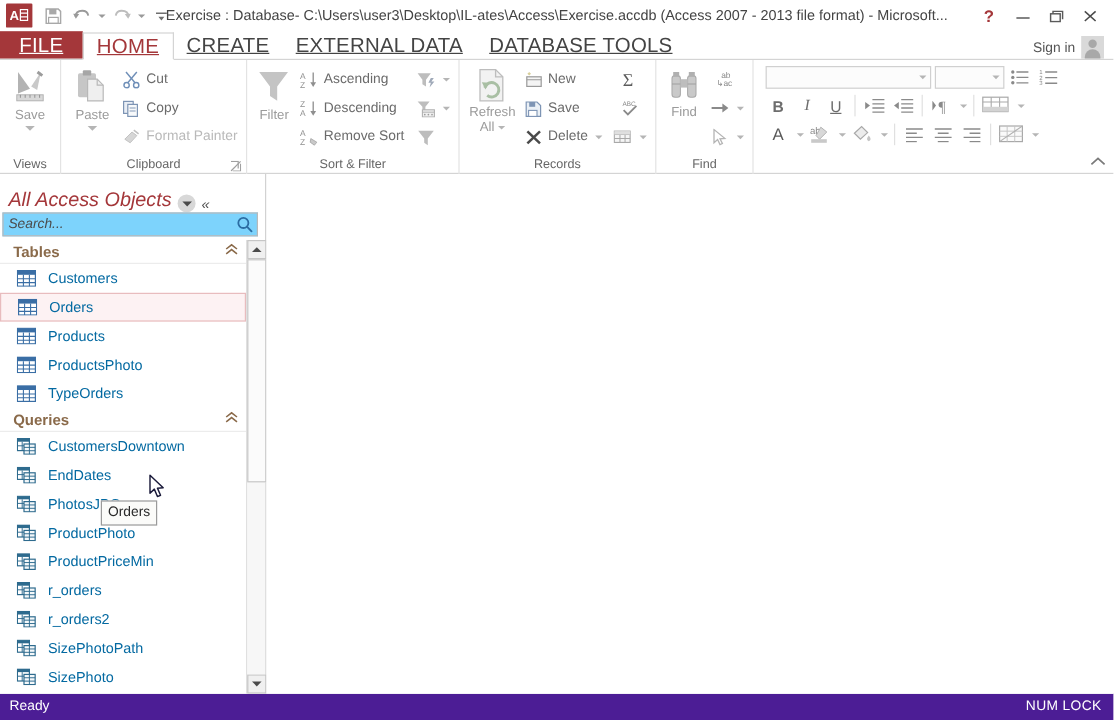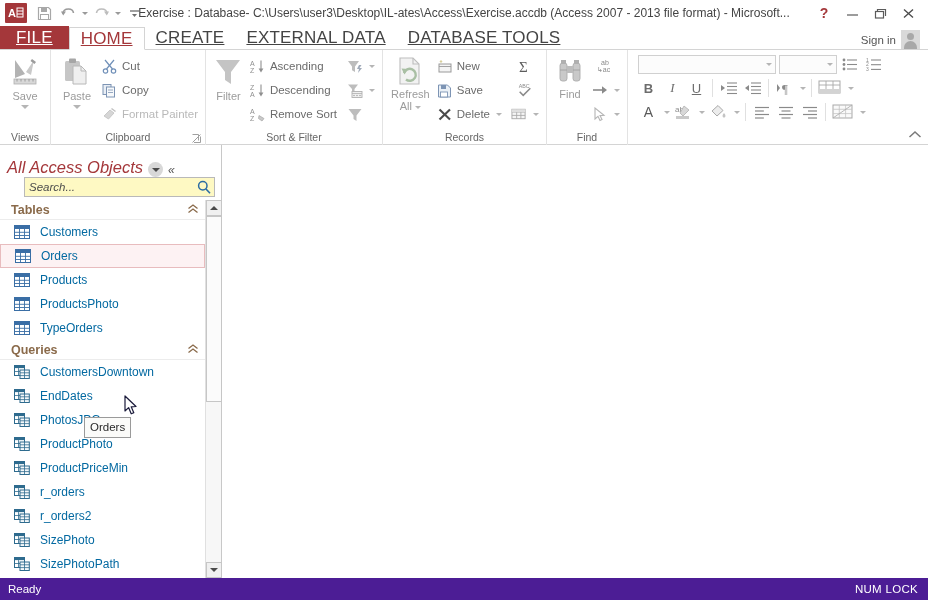--- a/index.html
+++ b/index.html
@@ -291,25 +291,25 @@
     border-top: 4px solid #4a4a4a;
     display: block;
     margin-top: 1px;
   }
   .nav-collapse {
     margin-left: 5px;
     color: #4f4f4f;
     font-size: 12px;
   }
   .nav-search-wrap {
-    margin: 0 6px 3px 24px;
+    margin: 0 6px 3px 2px;
     height: 20px;
     border: 1px solid #b9b9b9;
     display: flex; align-items: center;
-    background: #fef9c3;
+    background: #7dd3fc;
   }
   .nav-search-input {
     flex: 1;
     border: none; outline: none;
     font-family: "Liberation Sans", sans-serif;
     font-size: 11.5px;
     font-style: italic;
     color: #4b4b4b;
     padding: 0 4px;
     background: transparent;
@@ -1167,37 +1167,37 @@
                   <rect x="0.5" y="0.5" width="10" height="10" fill="#ffffff" stroke="#2e6b8e" stroke-width="1"></rect>
                   <rect x="0.5" y="0.5" width="10" height="2.6" fill="#2e6b8e"></rect>
                   <line x1="0.5" y1="6.5" x2="10.5" y2="6.5" stroke="#2e6b8e" stroke-width="0.8"></line>
                   <line x1="4.5" y1="3.1" x2="4.5" y2="10.5" stroke="#2e6b8e" stroke-width="0.8"></line>
                   <rect x="6" y="5" width="9.3" height="8.5" fill="#f4f8fa" stroke="#2e6b8e" stroke-width="1"></rect>
                   <line x1="6" y1="7.8" x2="15.3" y2="7.8" stroke="#2e6b8e" stroke-width="0.8"></line>
                   <line x1="6" y1="10.6" x2="15.3" y2="10.6" stroke="#2e6b8e" stroke-width="0.8"></line>
                   <line x1="10.5" y1="5" x2="10.5" y2="13.5" stroke="#2e6b8e" stroke-width="0.8"></line>
                 </svg>
             </span>
-            <span>SizePhoto</span>
+            <span>SizePhotoPath</span>
           </div>
 
           <div class="nav-item">
             <span class="obj-ic">
               <svg width="16" height="14" viewBox="0 0 16 14">
                   <rect x="0.5" y="0.5" width="10" height="10" fill="#ffffff" stroke="#2e6b8e" stroke-width="1"></rect>
                   <rect x="0.5" y="0.5" width="10" height="2.6" fill="#2e6b8e"></rect>
                   <line x1="0.5" y1="6.5" x2="10.5" y2="6.5" stroke="#2e6b8e" stroke-width="0.8"></line>
                   <line x1="4.5" y1="3.1" x2="4.5" y2="10.5" stroke="#2e6b8e" stroke-width="0.8"></line>
                   <rect x="6" y="5" width="9.3" height="8.5" fill="#f4f8fa" stroke="#2e6b8e" stroke-width="1"></rect>
                   <line x1="6" y1="7.8" x2="15.3" y2="7.8" stroke="#2e6b8e" stroke-width="0.8"></line>
                   <line x1="6" y1="10.6" x2="15.3" y2="10.6" stroke="#2e6b8e" stroke-width="0.8"></line>
                   <line x1="10.5" y1="5" x2="10.5" y2="13.5" stroke="#2e6b8e" stroke-width="0.8"></line>
                 </svg>
             </span>
-            <span>SizePhotoPath</span>
+            <span>SizePhoto</span>
           </div>
 
         </div>
 
         <div class="nav-scroll">
           <div class="sb-arrow sb-up">
               <i></i>
             </div>
           <div class="sb-track">
             <div class="sb-thumb"></div>

